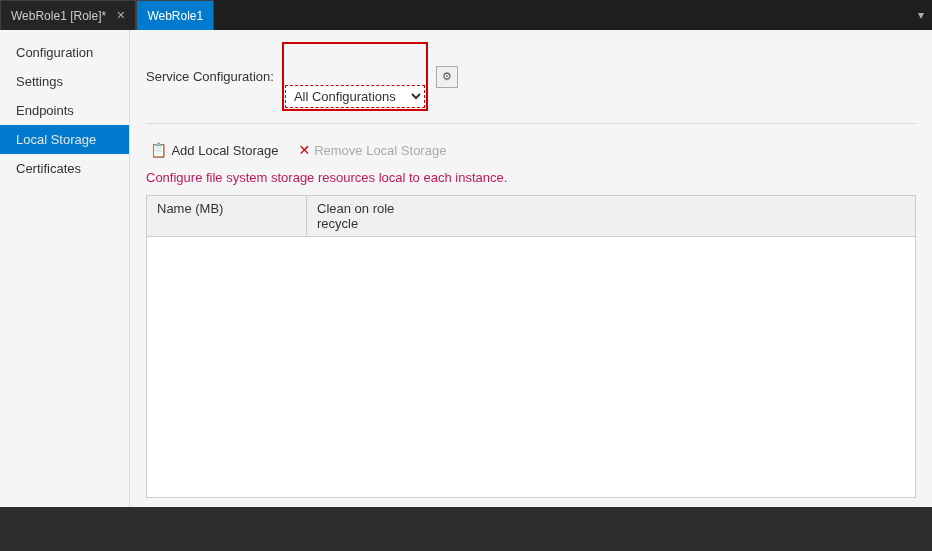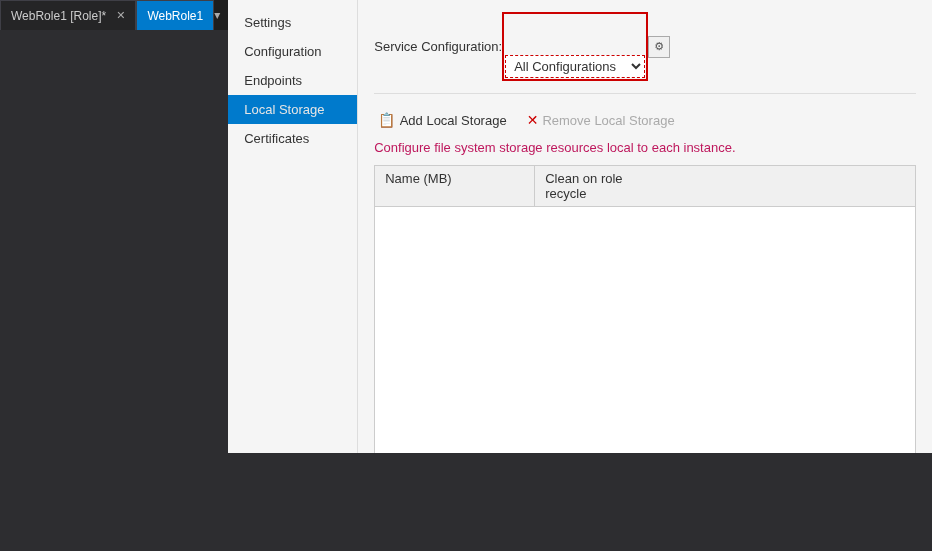--- a/index.html
+++ b/index.html
@@ -7,24 +7,24 @@
       font-family: 'Segoe UI', Arial, sans-serif;
       font-size: 13px;
       background: #2d2d30;
       width: 932px;
       height: 551px;
       overflow: hidden;
     }
 
     .outer-container {
       width: 932px;
-      height: 453px;
+      height: 507px;
       background: #2d2d30;
       display: flex;
-      flex-direction: row;
+      flex-direction: column;
     }
 
     
     .title-bar {
       background: #1e1e1e;
       height: 30px;
       display: flex;
       align-items: center;
       padding: 0;
       flex-shrink: 0;
@@ -104,20 +104,21 @@
       flex: 1;
       background: #f5f5f5;
       padding: 12px 16px;
       overflow: auto;
     }
 
     
     .service-config-row {
       display: flex;
       align-items: center;
+      gap: 8px;
       margin-bottom: 16px;
       padding-bottom: 12px;
       border-bottom: 1px solid #ddd;
     }
 
     .service-config-label {
       font-size: 13px;
       color: #333;
       white-space: nowrap;
     }
@@ -242,24 +243,24 @@
     </div>
     <div class="title-bar-right">
       <span>▾</span>
     </div>
   </div>
 
   <div class="main-area">
 
     <div class="sidebar">
       <div class="sidebar-item">
+        <span>Configuration</span>
+      </div>
+      <div class="sidebar-item">
         <span>Settings</span>
-      </div>
-      <div class="sidebar-item">
-        <span>Configuration</span>
       </div>
       <div class="sidebar-item">
         <span>Endpoints</span>
       </div>
       <div class="sidebar-item active">
         <span>Local Storage</span>
       </div>
       <div class="sidebar-item">
         <span>Certificates</span>
       </div>

